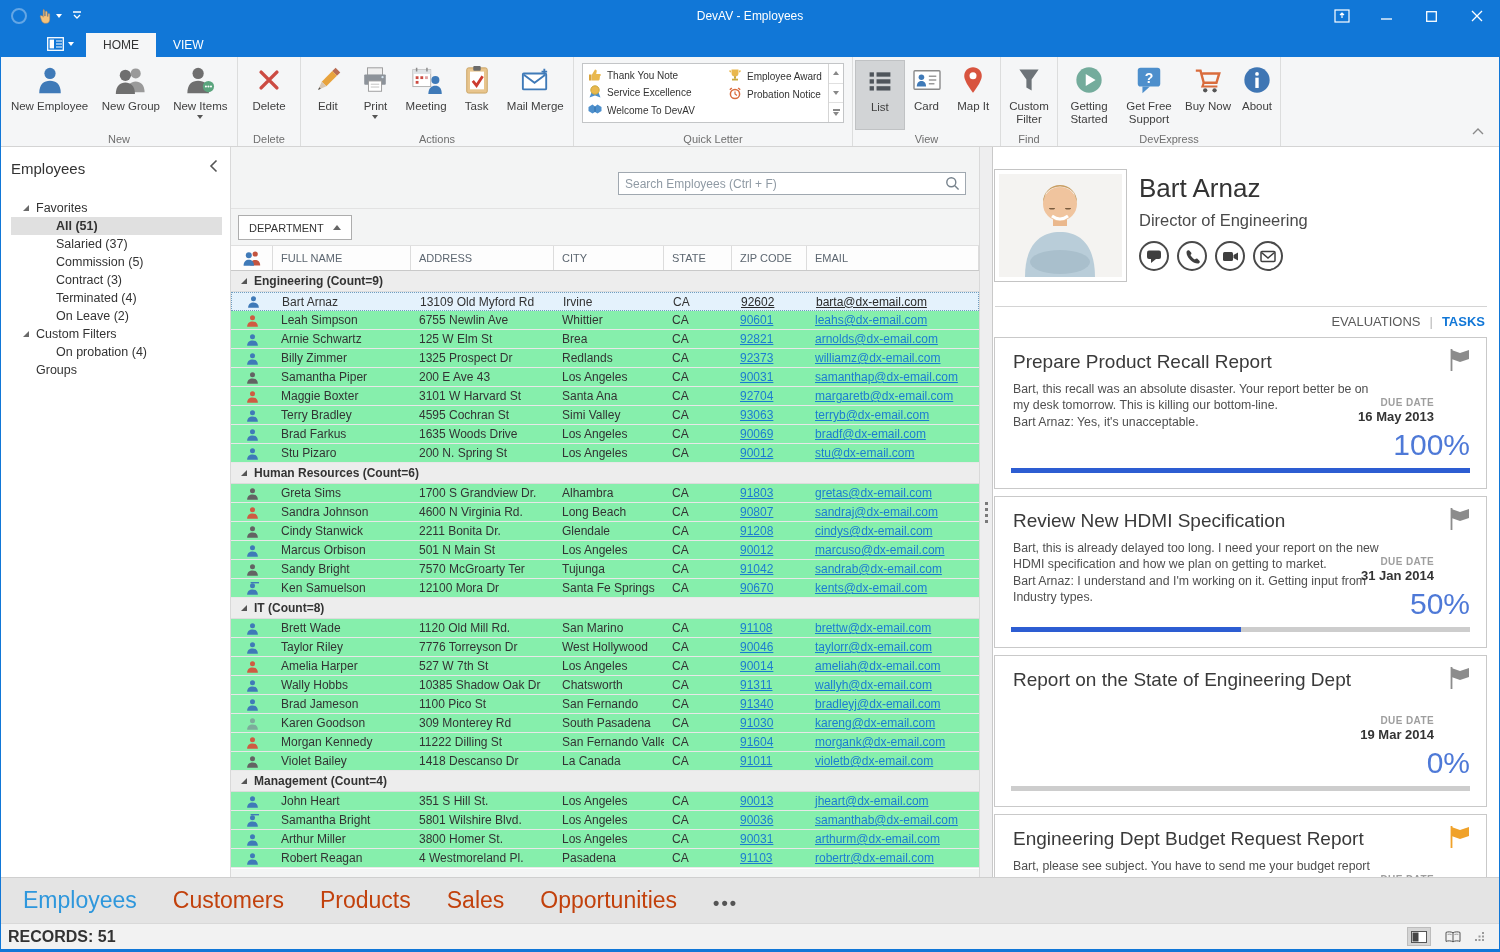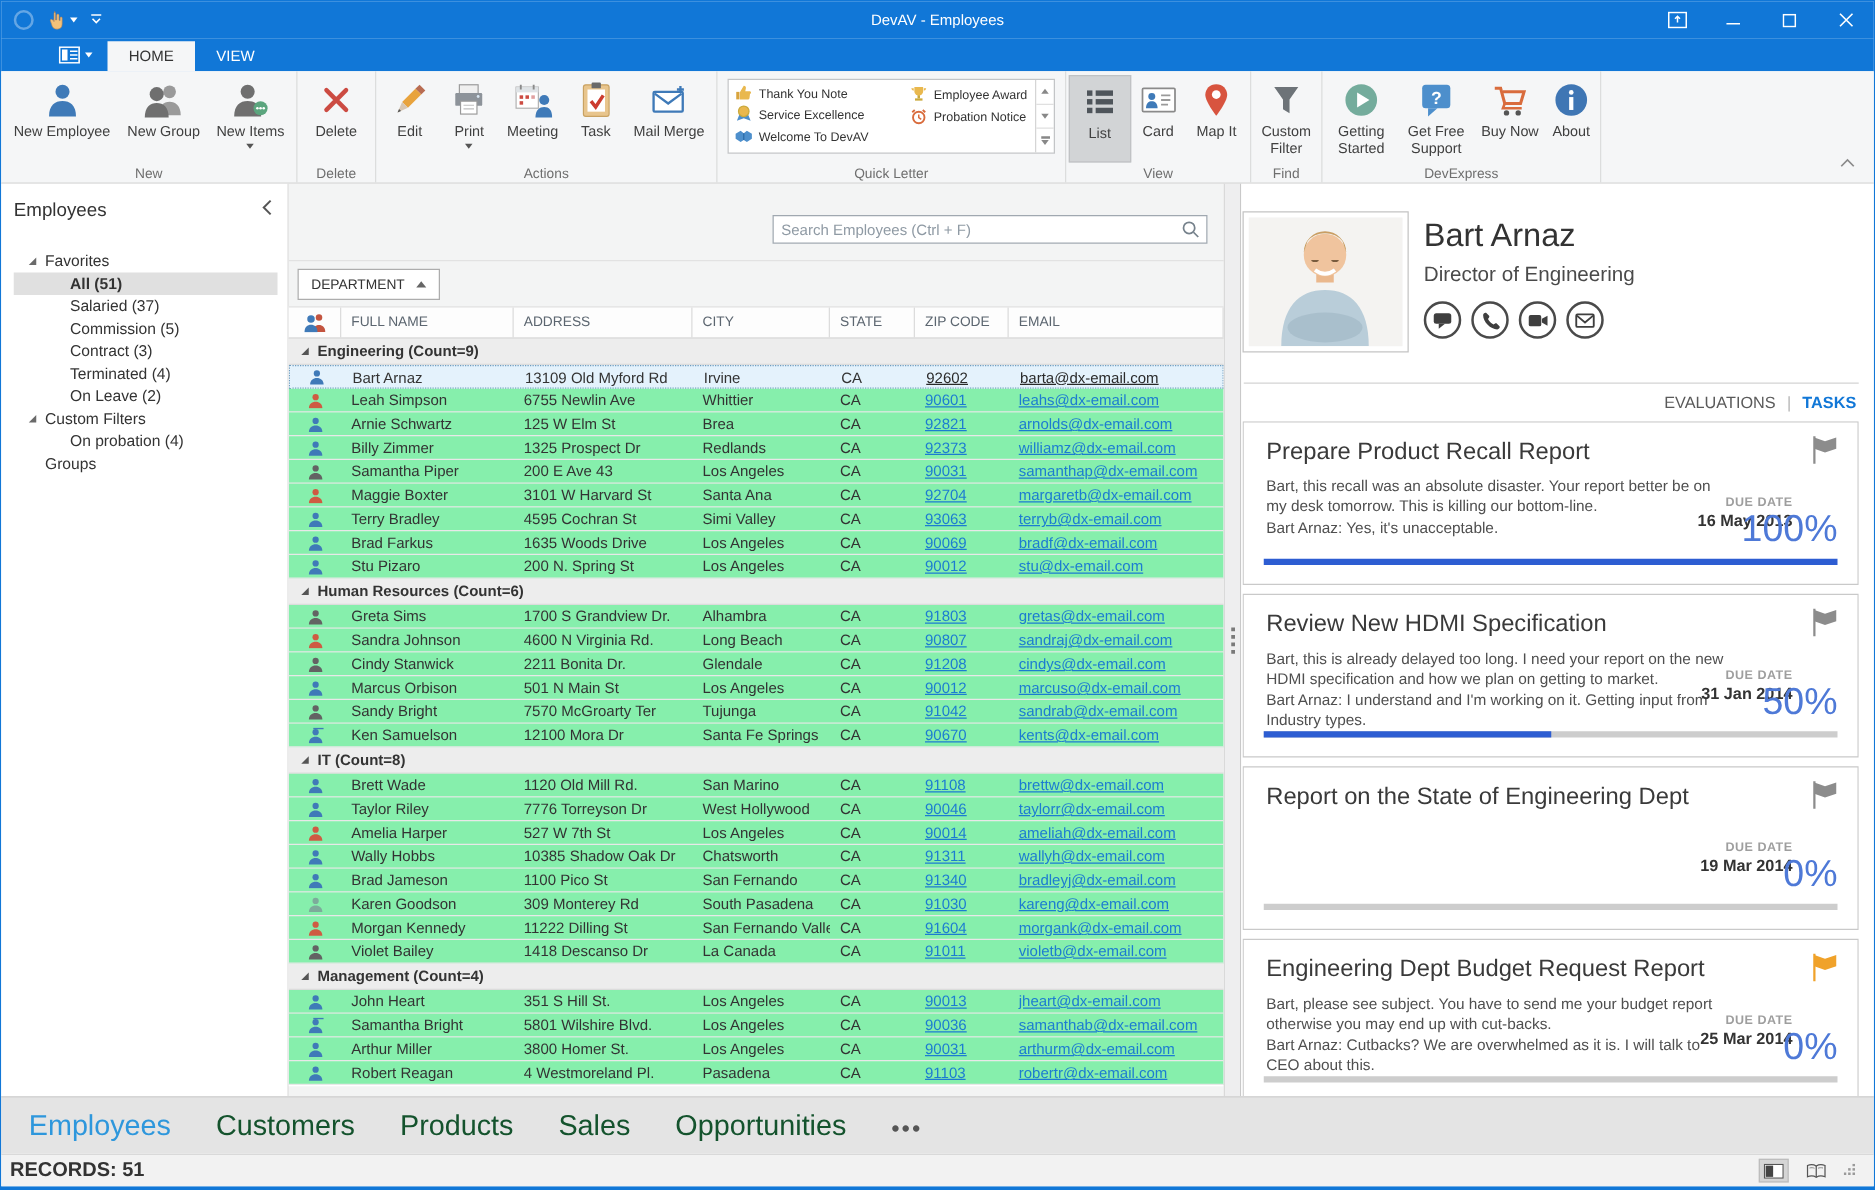--- a/index.html
+++ b/index.html
@@ -106,35 +106,35 @@
   #emp-name { font-size:26px; color:#333; font-weight:400; }
   #emp-title { font-size:16.5px; color:#4a4a4a; margin-top:7px; }
   #contact-row { display:flex; gap:8px; margin-top:11px; }
   .cbtn { width:30px; height:30px; border:2px solid #4a4a4a; border-radius:50%; display:flex; align-items:center; justify-content:center; }
   #rp-divider { position:absolute; left:2px; right:12px; top:159px; height:1px; background:#d4d4d4; }
   #rp-tabs { position:absolute; right:14px; top:167px; display:flex; gap:9px; font-size:13px; align-items:center; }
   #tab-evaluations { color:#5a5a5a; }
   .tabsep { color:#b5b5b5; }
   #tab-tasks { color:#1177d7; font-weight:bold; }
   #task-list { position:absolute; left:1px; right:12px; top:190px; bottom:0; overflow:hidden; }
-  .task-card { position:relative; border:1px solid #c9c9c9; height:131px; margin-bottom:7px; padding:13px 18px 0 18px; background:#fff; }
+  .task-card { position:relative; border:1px solid #c9c9c9; height:152px; margin-bottom:7px; padding:13px 18px 0 18px; background:#fff; }
   .task-title { font-size:19px; color:#3a3a3a; }
   .task-due { position:absolute; right:52px; top:11px; text-align:right;margin-top:48px; }
   .due-label { font-size:10px; font-weight:bold; color:#9e9e9e; letter-spacing:.4px; }
   .due-date { font-size:13px; font-weight:bold; color:#333; margin-top:1px; }
   .task-flag { position:absolute; right:14px; top:10px; }
   .task-desc { margin-top:8px; font-size:12.3px; line-height:1.34; color:#4f4f4f; width:375px; white-space:pre-line; }
   .task-pct { position:absolute; right:16px; bottom:26px; font-size:30px; color:#4e79d7; }
   .task-track { position:absolute; left:16px; right:16px; bottom:15px; height:5px; background:#cdcdcd; }
   .task-fill { height:100%; background:#2d5dd2; }
 
   
   #bottomnav { position:absolute; left:0; right:0; bottom:26px; height:46px; background:#e4e4e4;
                border-top:1px solid #cfcfcf; display:flex; align-items:center; padding-left:22px; gap:36px; }
-  .nav-item { font-size:23px; color:#14532d; }
+  .nav-item { font-size:23px; color:#c2410c; }
   .nav-item.active { color:#2e97dc; }
   #nav-more { font-size:18px; font-weight:bold; color:#555; letter-spacing:2px; padding-top:6px; }
 
   
   #statusbar { position:absolute; left:0; right:0; bottom:0; height:26px; background:#f2f2f2;
                border-top:1px solid #d9d9d9; display:flex; align-items:center; }
   #records { font-size:16px; font-weight:bold; color:#333; padding-left:7px; }
   #status-right { position:absolute; right:14px; display:flex; align-items:center; gap:10px; }
   .sb-btn { width:24px; height:19px; display:flex; align-items:center; justify-content:center; }
   .sb-btn.pressed { background:#d5d5d5; border:1px solid #bdbdbd; }

